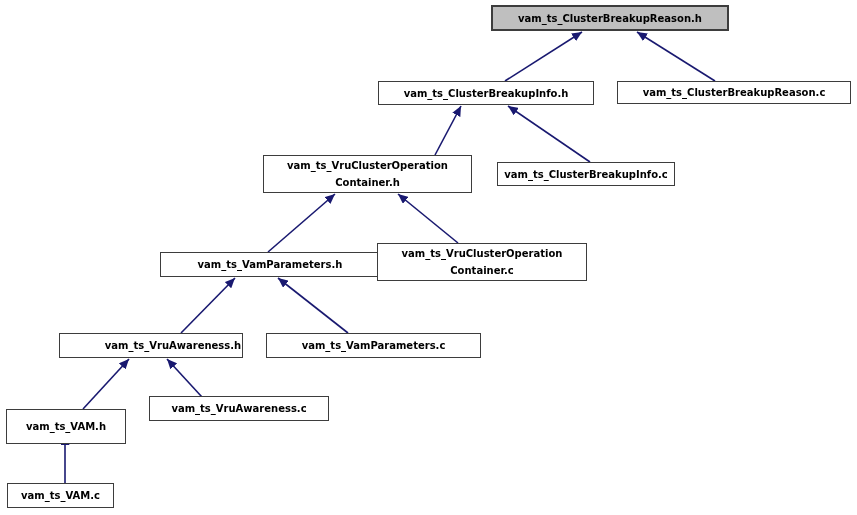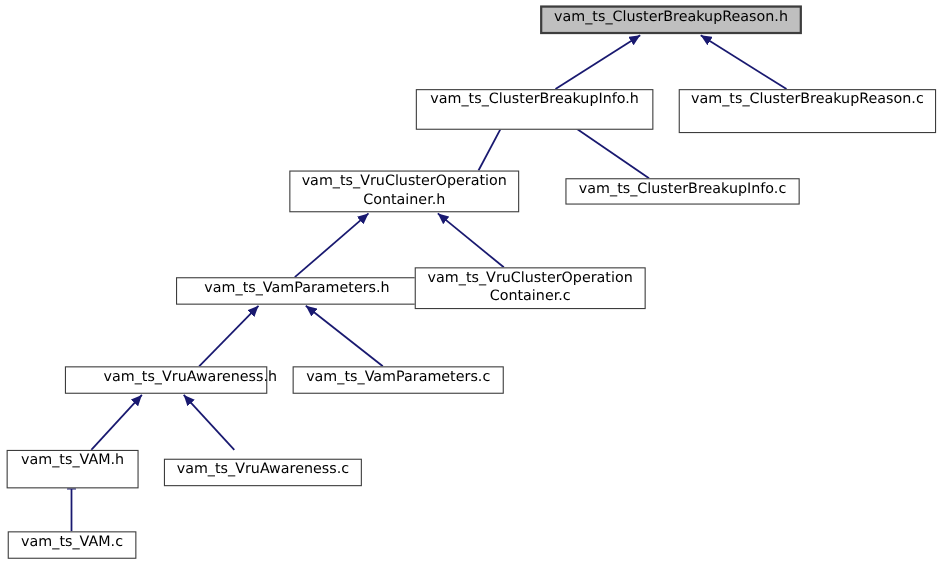--- a/index.html
+++ b/index.html
@@ -22,26 +22,27 @@
   }
   .node {
     position: absolute;
     box-sizing: border-box;
     background: var(--node-fill, #ffffff);
     border: 1.5px solid var(--node-border, #3d3d3d);
     color: var(--text-color, #000000);
     display: flex;
     flex-direction: column;
     align-items: center;
-    justify-content: flex-start;
-    font-size: 13px;
+    justify-content: center;
+    font-size: 10px;
     line-height: 17px;
     text-align: center;
     white-space: nowrap;
     cursor: pointer;
+    font-weight: bold;
   }
   .node.highlight {
     background: var(--highlight-fill, #bfbfbf);
     border-width: 2px;
     cursor: default;
   }
   .node span { display: block; }
 </style>
 </head>
 <body>
@@ -64,49 +65,49 @@
         <line x1="348" y1="333" x2="278" y2="278" marker-end="url(#arrow)"></line>
         <line x1="83" y1="409" x2="129" y2="359" marker-end="url(#arrow)"></line>
         <line x1="213" y1="409" x2="167" y2="359" marker-end="url(#arrow)"></line>
         <line x1="65" y1="483" x2="65" y2="435" marker-end="url(#arrow)"></line>
       </g>
   </svg>
   <div id="node-layer">
       <div class="node highlight" style="left: 491px; top: 5px; width: 238px; height: 26px;">
         <span>vam_ts_ClusterBreakupReason.h</span>
       </div>
-      <div class="node" style="left: 378px; top: 81px; width: 216px; height: 37px;">
+      <div class="node" style="left: 378px; top: 81px; width: 216px; height: 24px;">
         <span>vam_ts_ClusterBreakupInfo.h</span>
       </div>
-      <div class="node" style="left: 617px; top: 81px; width: 234px; height: 40px;">
+      <div class="node" style="left: 617px; top: 81px; width: 234px; height: 23px;">
         <span>vam_ts_ClusterBreakupReason.c</span>
       </div>
       <div class="node" style="left: 263px; top: 155px; width: 209px; height: 38px;">
         <span>vam_ts_VruClusterOperation</span>
         <span>Container.h</span>
       </div>
-      <div class="node" style="left: 497px; top: 162px; width: 213px; height: 24px; margin-left: 17px;">
+      <div class="node" style="left: 497px; top: 162px; width: 178px; height: 24px;">
         <span>vam_ts_ClusterBreakupInfo.c</span>
       </div>
       <div class="node" style="left: 160px; top: 252px; width: 220px; height: 25px;">
         <span>vam_ts_VamParameters.h</span>
       </div>
       <div class="node" style="left: 377px; top: 243px; width: 210px; height: 38px;">
         <span>vam_ts_VruClusterOperation</span>
         <span>Container.c</span>
       </div>
       <div class="node" style="left: 59px; top: 333px; width: 184px; height: 25px; padding-left: 44px;">
         <span>vam_ts_VruAwareness.h</span>
       </div>
-      <div class="node" style="left: 266px; top: 333px; width: 192px; height: 25px;">
+      <div class="node" style="left: 266px; top: 333px; width: 215px; height: 25px;">
         <span>vam_ts_VamParameters.c</span>
       </div>
       <div class="node" style="left: 6px; top: 409px; width: 120px; height: 35px;">
         <span>vam_ts_VAM.h</span>
       </div>
-      <div class="node" style="left: 149px; top: 417px; width: 180px; height: 25px;">
+      <div class="node" style="left: 149px; top: 396px; width: 180px; height: 25px;">
         <span>vam_ts_VruAwareness.c</span>
       </div>
-      <div class="node" style="left: 7px; top: 483px; width: 117px; height: 25px;">
+      <div class="node" style="left: 7px; top: 483px; width: 107px; height: 25px;">
         <span>vam_ts_VAM.c</span>
       </div>
     </div>
 </div>
 
 </body></html>

